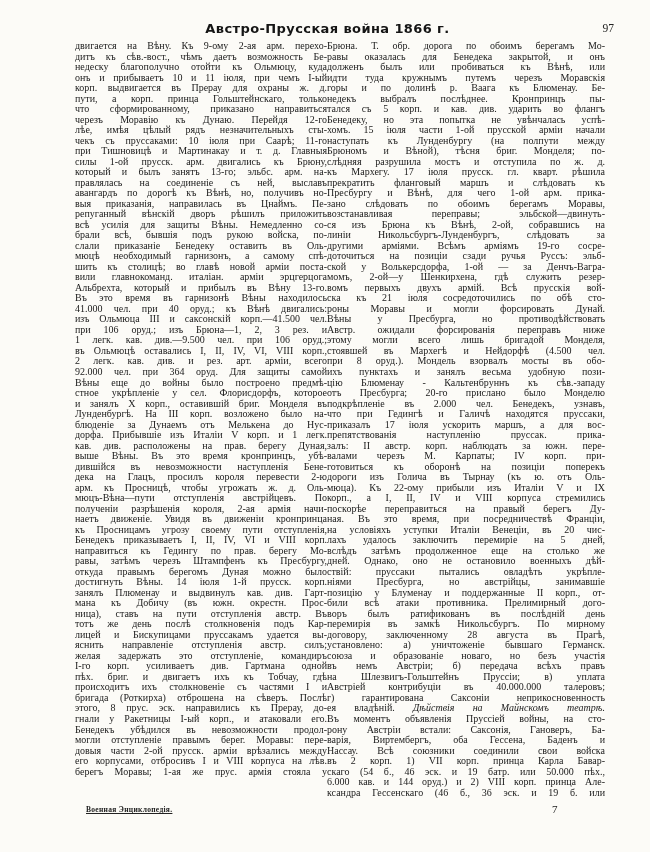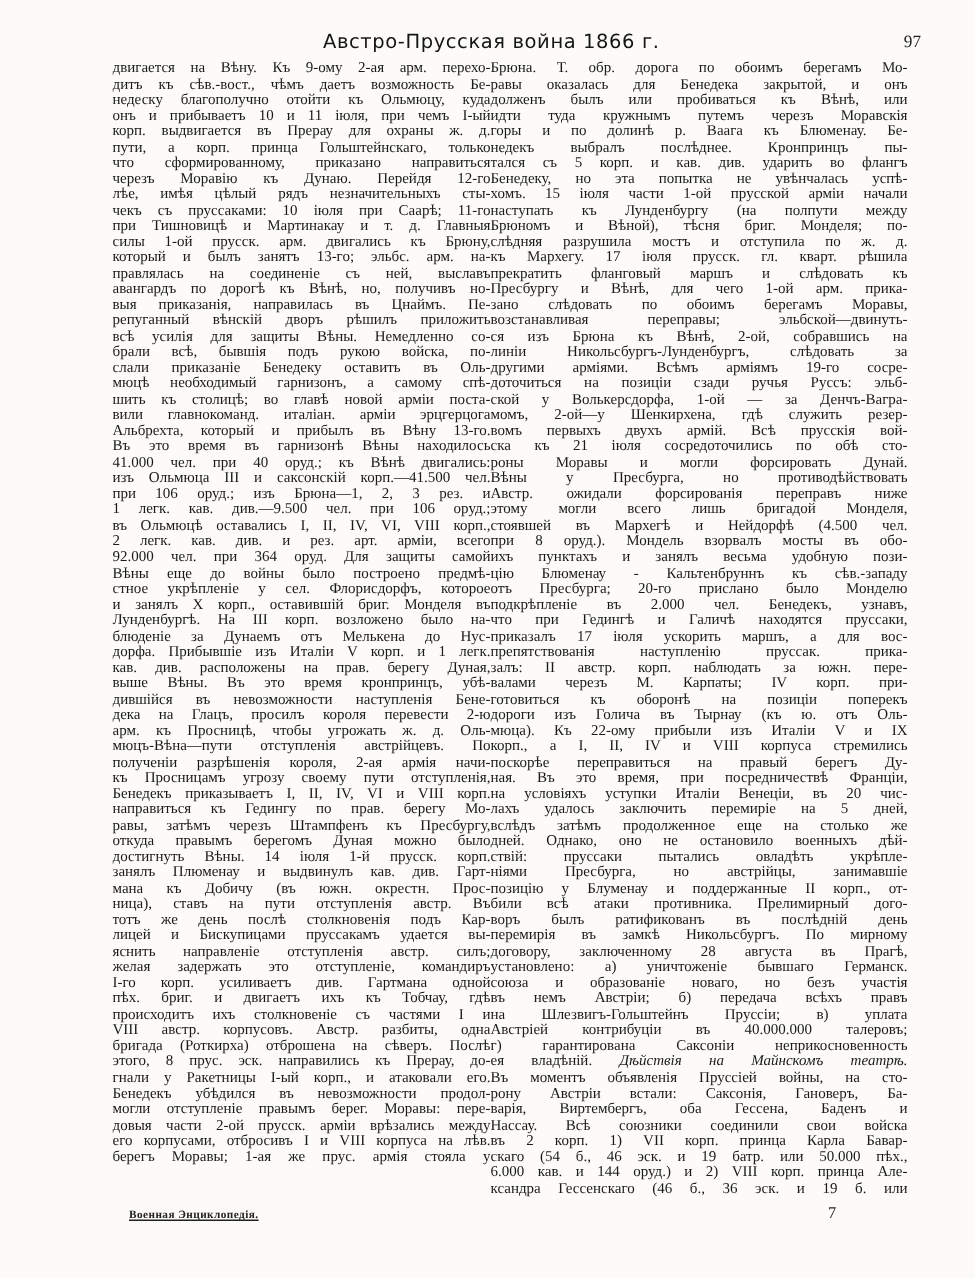--- a/index.html
+++ b/index.html
@@ -10,21 +10,21 @@
     background:#fcfbf7;
     color:#1a1a1a;
     font-family:"Liberation Serif","DejaVu Serif",serif;
     overflow:hidden;
     margin:0 auto;
   }
   .header-title {
     position:absolute; top:21px; left:75px; width:505px;
     text-align:center;
     font-family:"DejaVu Sans","Liberation Sans",sans-serif;
-    font-weight:normal; font-size:13px; letter-spacing:0.4px;
+    font-weight:bold; font-size:13px; letter-spacing:0.4px;
     color:#151515;
   }
   .header-pagenum {
     position:absolute; top:22px; right:36px;
     font-size:11.5px; color:#222;
   }
   .columns {
     position:absolute; top:41px; left:75px;
     display:flex; gap:0;
   }
@@ -99,37 +99,37 @@
         <div class="tline">Лунденбургѣ. На III корп. возложено было на-</div>
         <div class="tline">блюденіе за Дунаемъ отъ Мелькена до Нус-</div>
         <div class="tline">дорфа. Прибывшіе изъ Италіи V корп. и 1 легк.</div>
         <div class="tline">кав. див. расположены на прав. берегу Дуная,</div>
         <div class="tline">выше Вѣны. Въ это время кронпринцъ, убѣ-</div>
         <div class="tline">дившійся въ невозможности наступленія Бене-</div>
         <div class="tline">дека на Глацъ, просилъ короля перевести 2-ю</div>
         <div class="tline">арм. къ Просницѣ, чтобы угрожать ж. д. Оль-</div>
         <div class="tline">мюцъ-Вѣна—пути отступленія австрійцевъ. По</div>
         <div class="tline">полученіи разрѣшенія короля, 2-ая армія начи-</div>
+        <div class="tline">наетъ движеніе. Увидя въ движеніи кронпринца</div>
         <div class="tline">къ Просницамъ угрозу своему пути отступленія,</div>
         <div class="tline">Бенедекъ приказываетъ I, II, IV, VI и VIII корп.</div>
         <div class="tline">направиться къ Гедингу по прав. берегу Мо-</div>
         <div class="tline">равы, затѣмъ черезъ Штампфенъ къ Пресбургу,</div>
         <div class="tline">откуда правымъ берегомъ Дуная можно было</div>
         <div class="tline">достигнуть Вѣны. 14 іюля 1-й прусск. корп.</div>
         <div class="tline">занялъ Плюменау и выдвинулъ кав. див. Гарт-</div>
         <div class="tline">мана къ Добичу (въ южн. окрестн. Прос-</div>
         <div class="tline">ница), ставъ на пути отступленія австр. Въ</div>
         <div class="tline">тотъ же день послѣ столкновенія подъ Кар-</div>
         <div class="tline">лицей и Бискупицами пруссакамъ удается вы-</div>
         <div class="tline">яснить направленіе отступленія австр. силъ;</div>
         <div class="tline">желая задержать это отступленіе, командиръ</div>
         <div class="tline">I-го корп. усиливаетъ див. Гартмана одной</div>
         <div class="tline">пѣх. бриг. и двигаетъ ихъ къ Тобчау, гдѣ</div>
         <div class="tline">происходитъ ихъ столкновеніе съ частями I и</div>
-        <div class="tline">VIII австр. корпусовъ. Австр. разбиты, одна</div>
         <div class="tline">бригада (Роткирха) отброшена на сѣверъ. Послѣ</div>
         <div class="tline">этого, 8 прус. эск. направились къ Прерау, до-</div>
         <div class="tline">гнали у Ракетницы I-ый корп., и атаковали его.</div>
         <div class="tline">Бенедекъ убѣдился въ невозможности продол-</div>
         <div class="tline">могли отступленіе правымъ берег. Моравы: пере-</div>
         <div class="tline">довыя части 2-ой прусск. арміи врѣзались между</div>
         <div class="tline">его корпусами, отбросивъ I и VIII корпуса на лѣв.</div>
         <div class="tline">берегъ Моравы; 1-ая же прус. армія стояла у</div>
       </div>
     <div class="col col-right">

